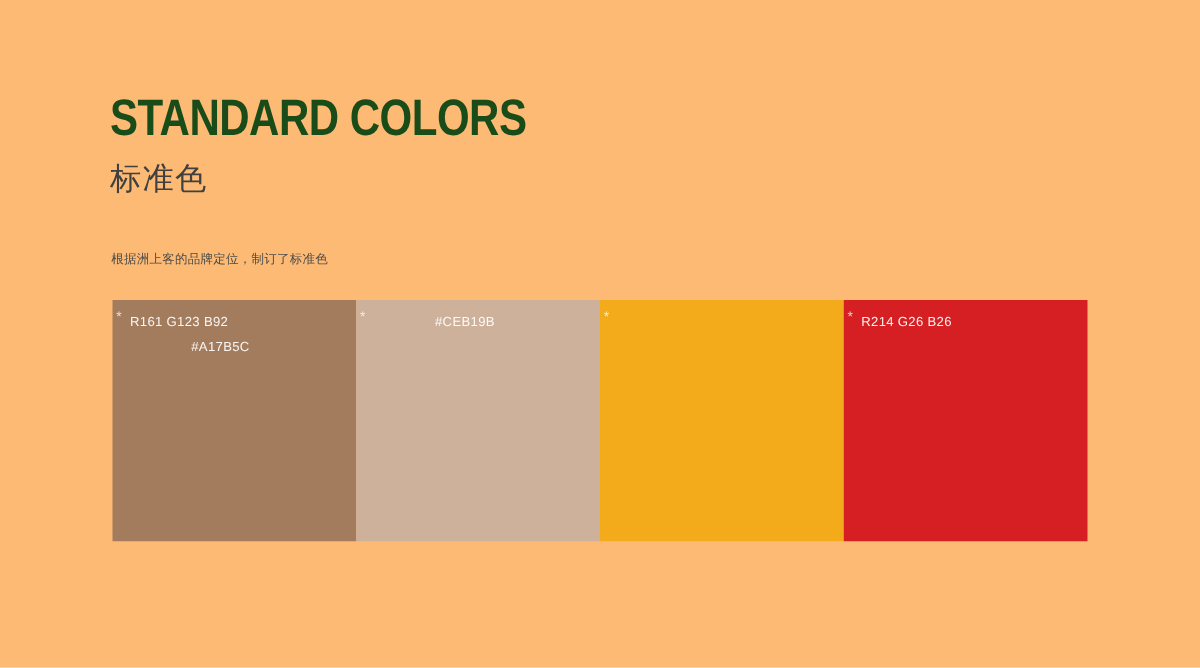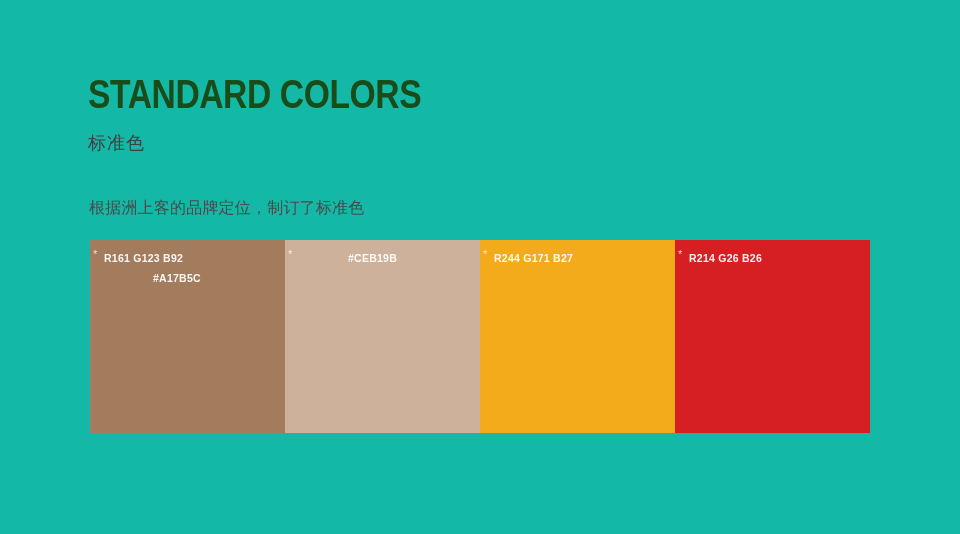--- a/index.html
+++ b/index.html
@@ -32,34 +32,34 @@
     line-height: 44px;
     font-weight: 700;
     letter-spacing: -0.5px;
     color: #1a4c1a;
     transform: scaleX(0.82);
     transform-origin: left center;
     white-space: nowrap;
   }
   .title-cn {
     margin-top: 12px;
-    font-size: 18px;
+    font-size: 25px;
     line-height: 30px;
     font-weight: 400;
     color: #404040;
     letter-spacing: 1px;
     white-space: nowrap;
   }
 
   
   .description {
     position: absolute;
     left: 89px;
     top: 200px;
-    font-size: 16px;
+    font-size: 10px;
     line-height: 16px;
     color: #4a4a4a;
     letter-spacing: 0.2px;
     white-space: nowrap;
   }
 
   
   .swatches {
     position: absolute;
     left: 90px;
@@ -85,31 +85,30 @@
     font-size: 11px;
     line-height: 11px;
     color: rgba(255,255,255,0.75);
   }
   .line {
     font-size: 10.5px;
     line-height: 20px;
     color: rgba(255,255,255,0.93);
     letter-spacing: 0.25px;
     white-space: nowrap;
-    font-weight: bold;
   }
   .line.hexline {
     padding-left: 5px;
     margin-left: 44px;
   }
 </style>
 </head>
 <body>
 
-<div class="slide" style="background: #14b8a6;">
+<div class="slide" style="background: #fdba74;">
 
   <div class="heading">
     <div class="title-en" style="color: rgb(26, 76, 26);">STANDARD COLORS</div>
     <div class="title-cn" style="color: rgb(64, 64, 64);">标准色</div>
   </div>
 
   <div class="description" style="color: rgb(74, 74, 74);">根据洲上客的品牌定位，制订了标准色</div>
 
   <div class="swatches">
 
@@ -124,21 +123,20 @@
     <div class="swatch" style="background: rgb(206, 177, 155);">
       <div class="swatch-body">
         <span class="marker">*</span>
         <div class="line hexline">#CEB19B</div>
       </div>
     </div>
 
     <div class="swatch" style="background: rgb(244, 171, 27);">
       <div class="swatch-body">
         <span class="marker">*</span>
-        <div class="line">R244 G171 B27</div>
       </div>
     </div>
 
     <div class="swatch" style="background: rgb(214, 31, 34);">
       <div class="swatch-body">
         <span class="marker">*</span>
         <div class="line">R214 G26 B26</div>
       </div>
     </div>
 

